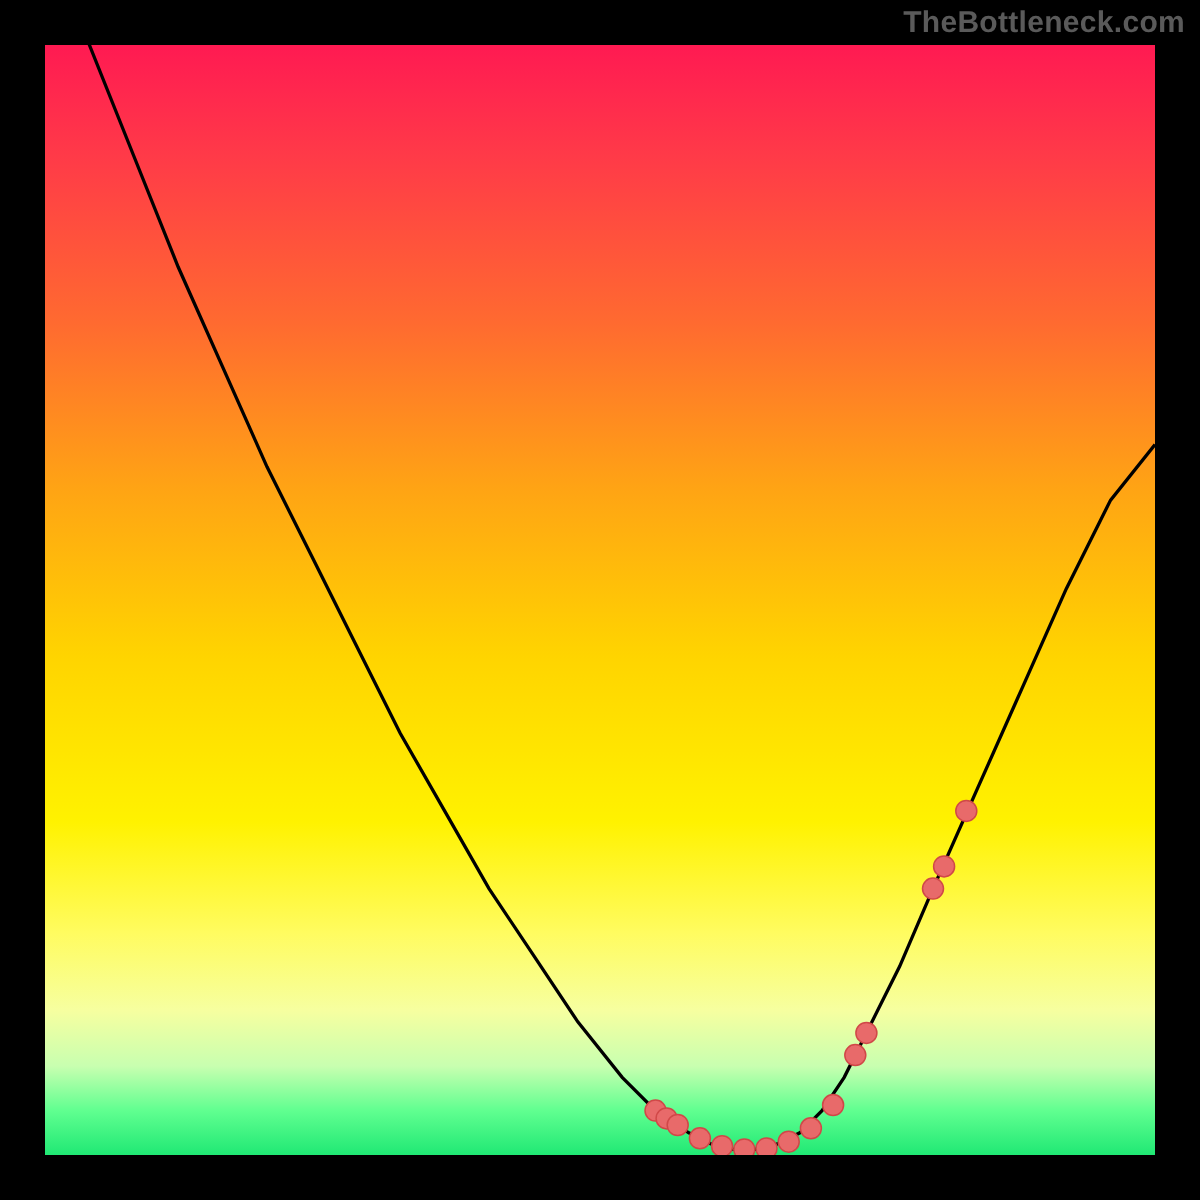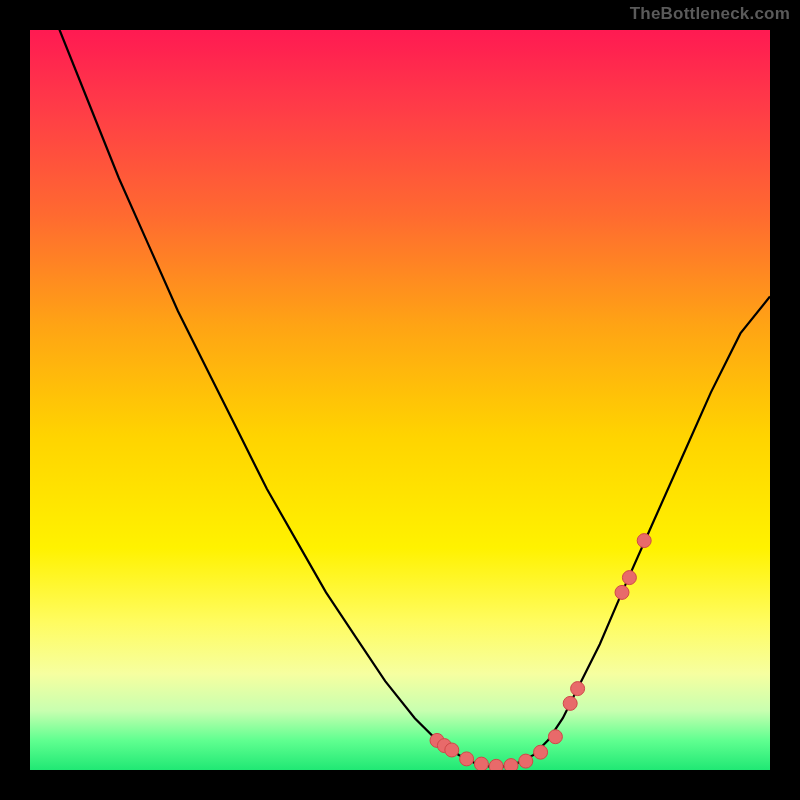--- a/index.html
+++ b/index.html
@@ -33,21 +33,21 @@
       #f6ffa0 87%,
       #c8ffb0 92%,
       #60ff90 96%,
       #20e874 100%);
   }
   .watermark {
     position: absolute;
     top: 4px;
     right: 10px;
     font-family: Arial, Helvetica, sans-serif;
-    font-size: 17px;
+    font-size: 20px;
     font-weight: 600;
     color: #5a5a5a;
     letter-spacing: 0.2px;
   }
   svg.curve {
     position: absolute;
     left: 30px;
     top: 30px;
     width: 740px;
     height: 740px;

